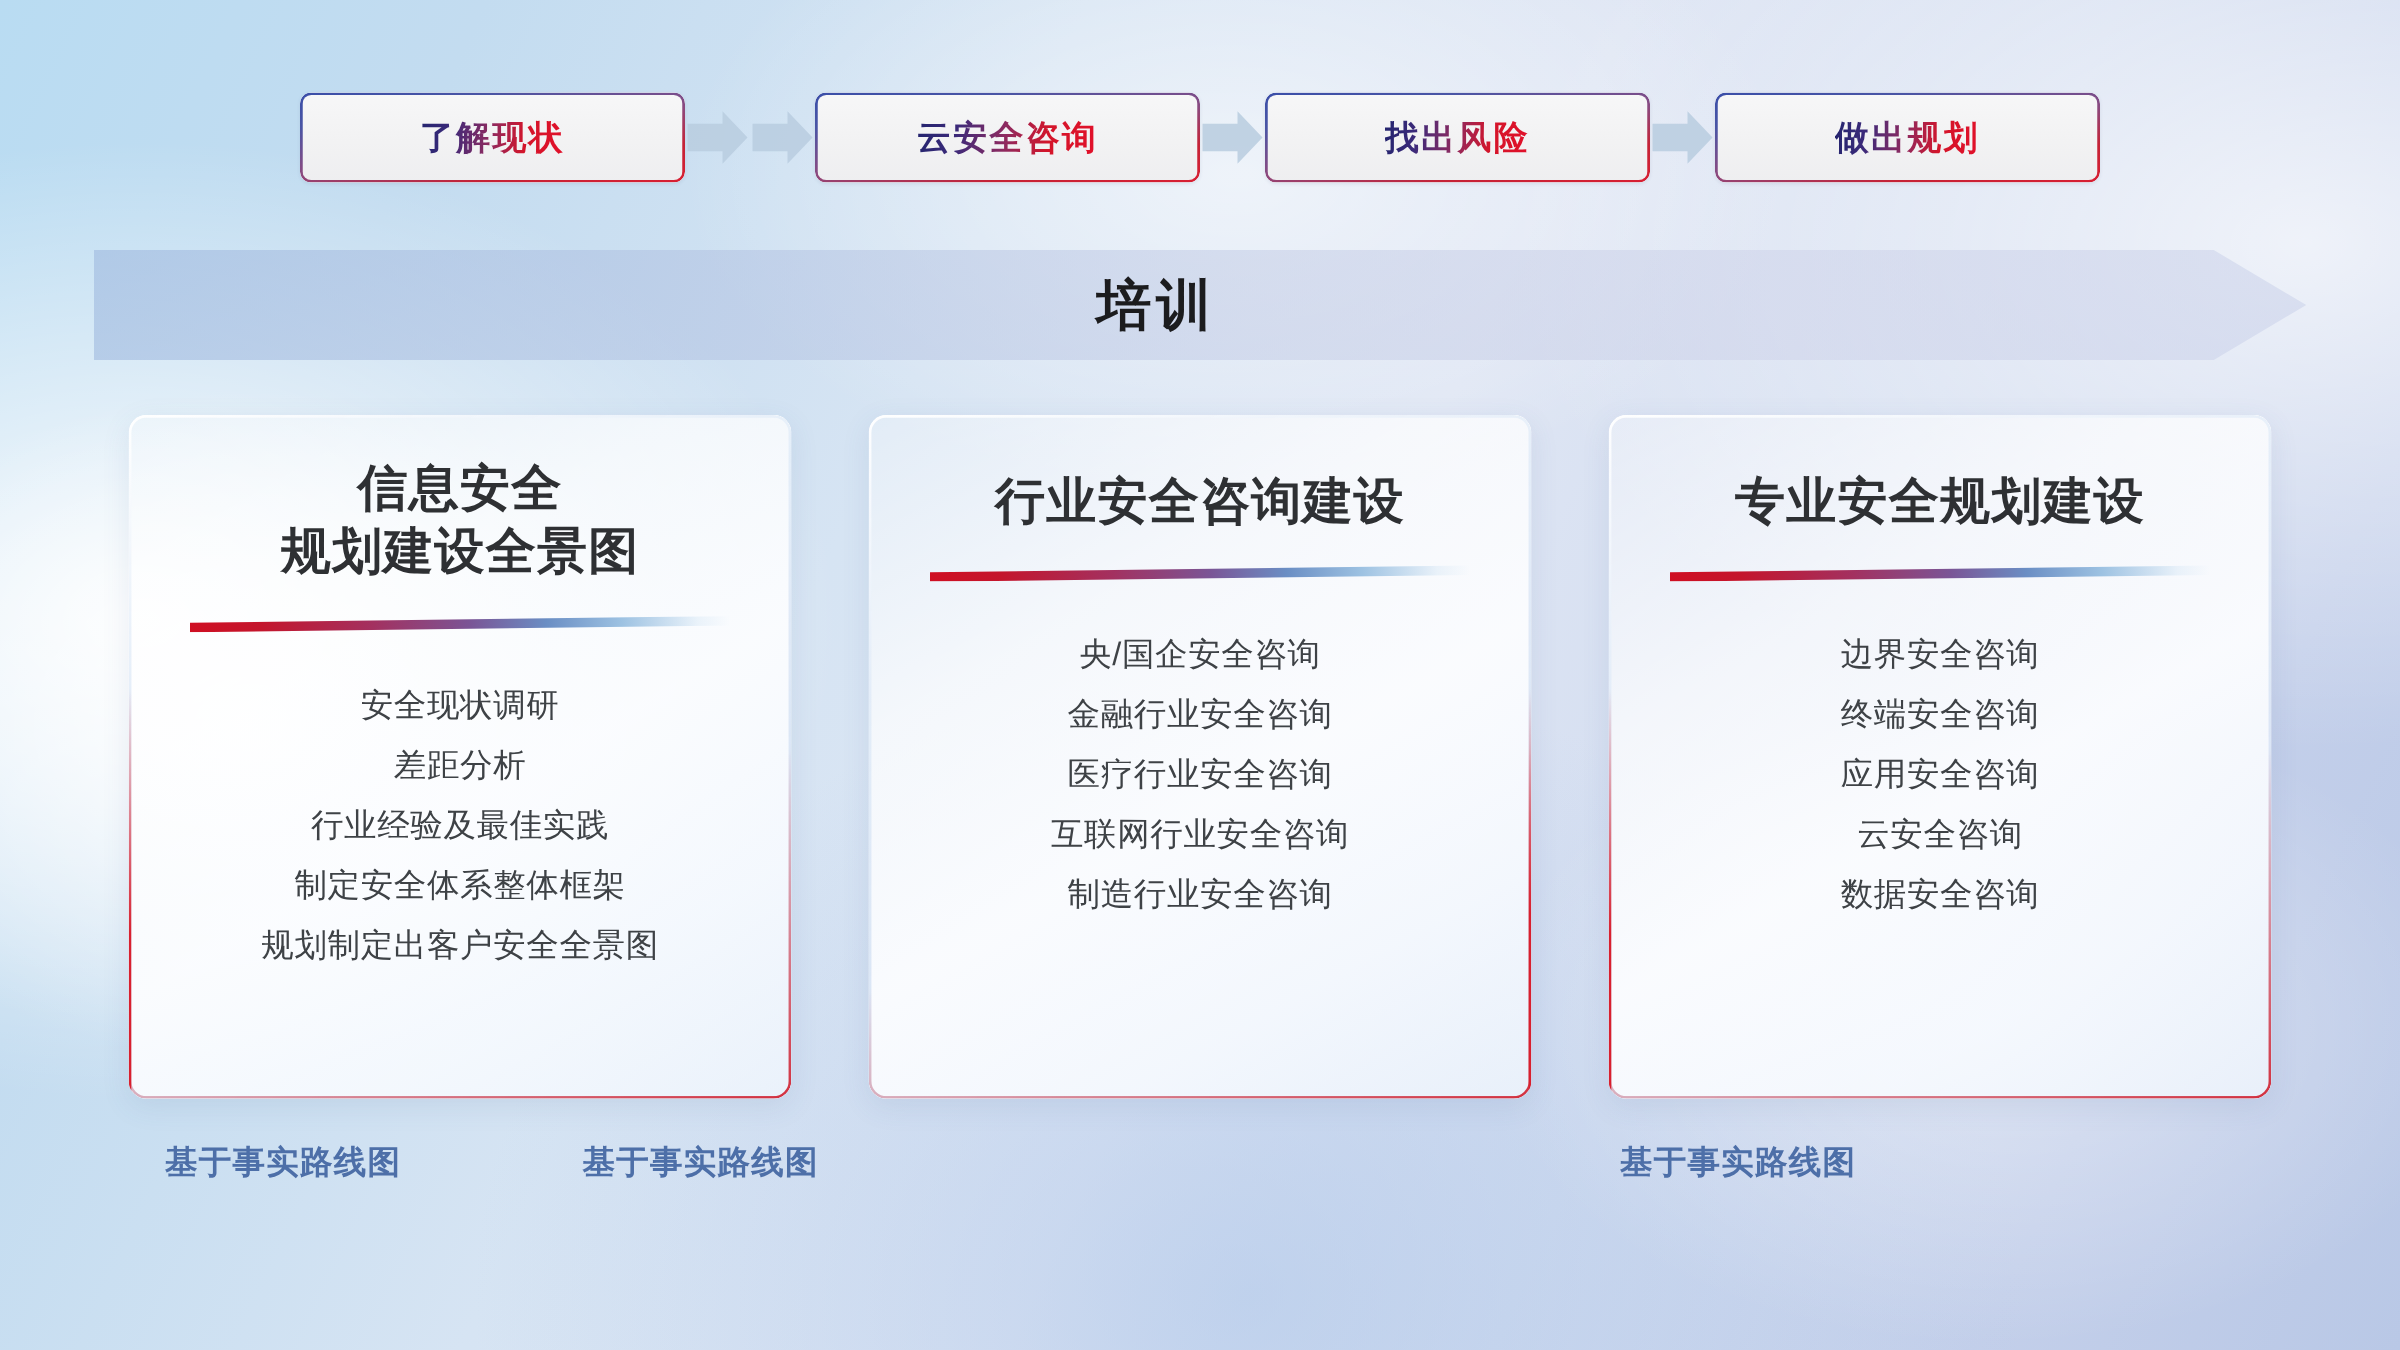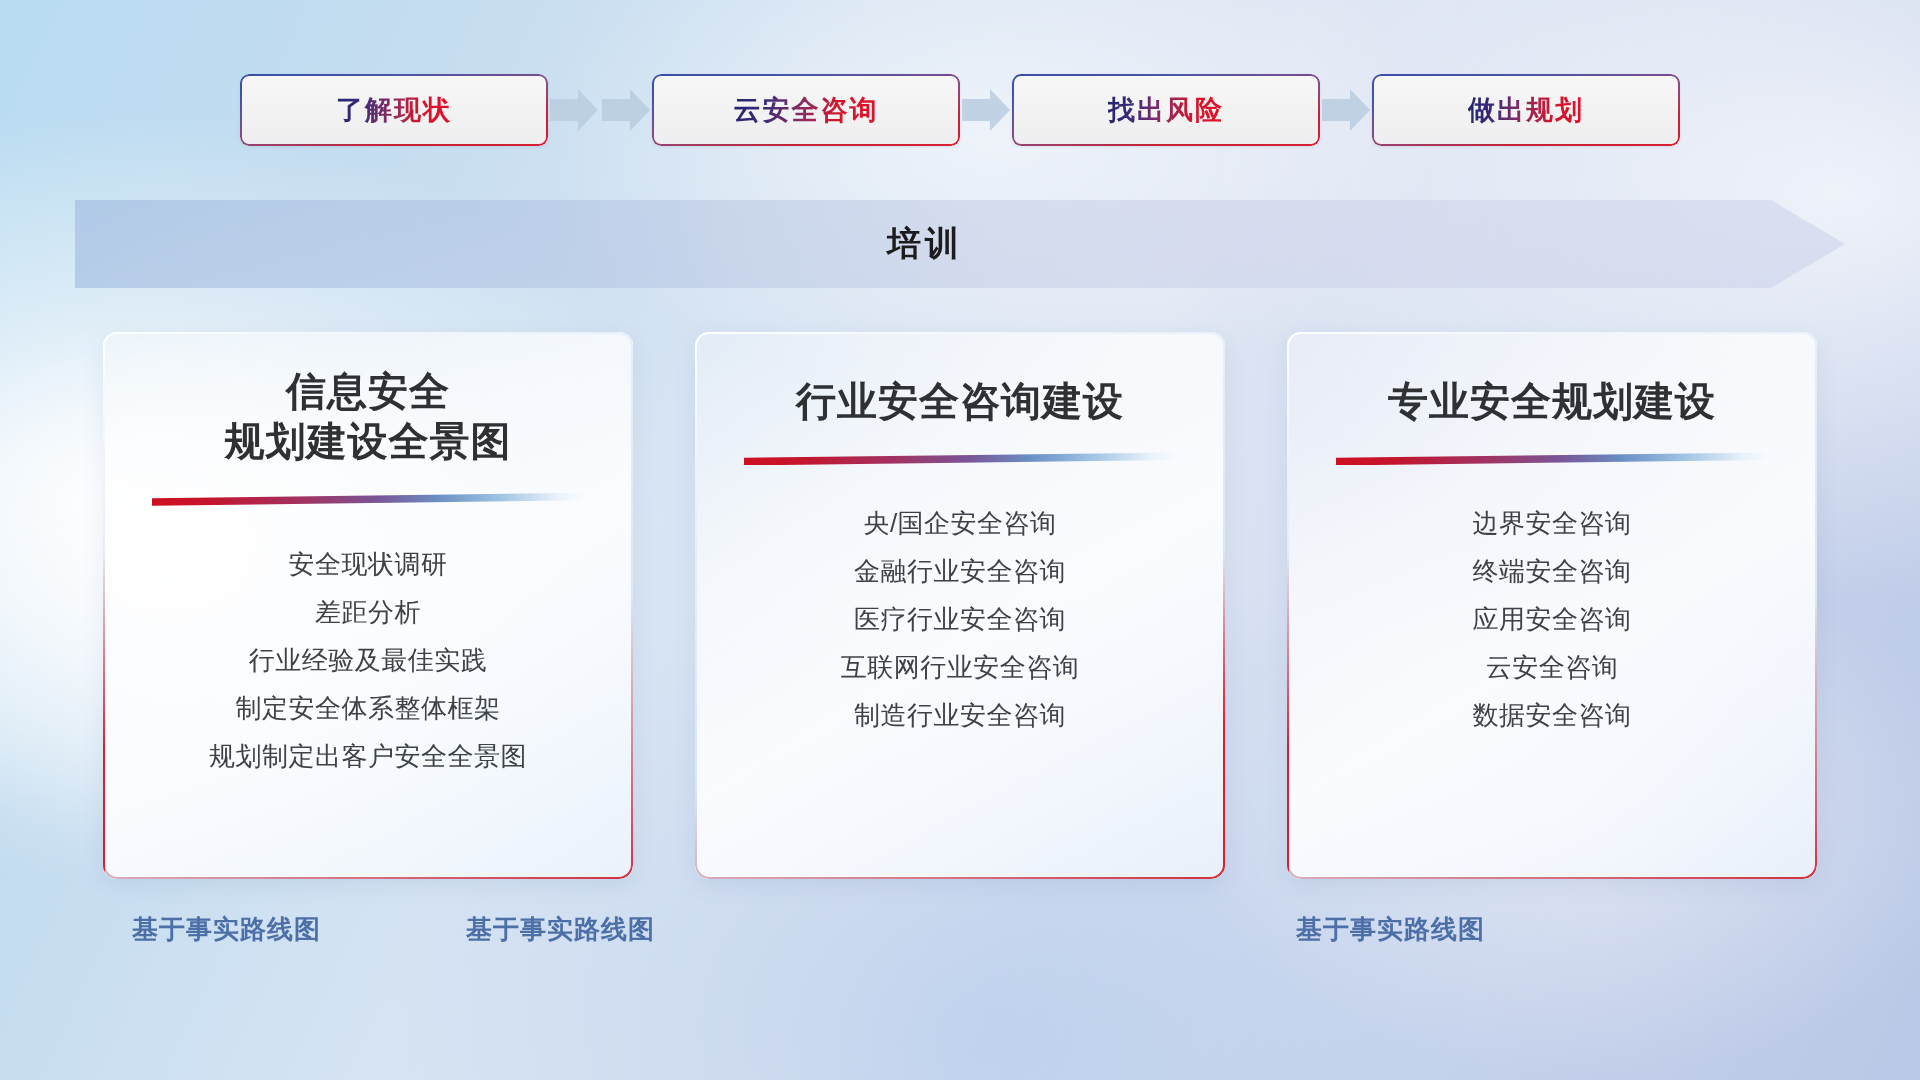--- a/index.html
+++ b/index.html
@@ -59,21 +59,21 @@
     position:absolute; left:75px; top:200px; width:1770px; height:88px;
   }
   .banner-shape {
     position:absolute; inset:0;
     background:linear-gradient(95deg, rgba(160,186,223,0.62) 0%, rgba(176,194,226,0.58) 24%, rgba(196,205,230,0.55) 52%, rgba(205,210,233,0.52) 76%, rgba(198,206,232,0.50) 100%);
     clip-path:polygon(0 0, calc(100% - 74px) 0, 100% 50%, calc(100% - 74px) 100%, 0 100%);
   }
   .banner-title {
     position:absolute; inset:0;
     display:flex; align-items:center; justify-content:center;
-    font-size:34px; font-weight:bold; color:#1c1c1e; letter-spacing:4px;
+    font-size:44px; font-weight:bold; color:#1c1c1e; letter-spacing:4px;
     padding-right:70px;
   }
 
   
   .cards {
     position:absolute; left:0; top:332px; width:1920px; height:550px;
     display:flex; justify-content:center; gap:62px;
   }
   .card {
     width:530px; height:547px; position:relative;

